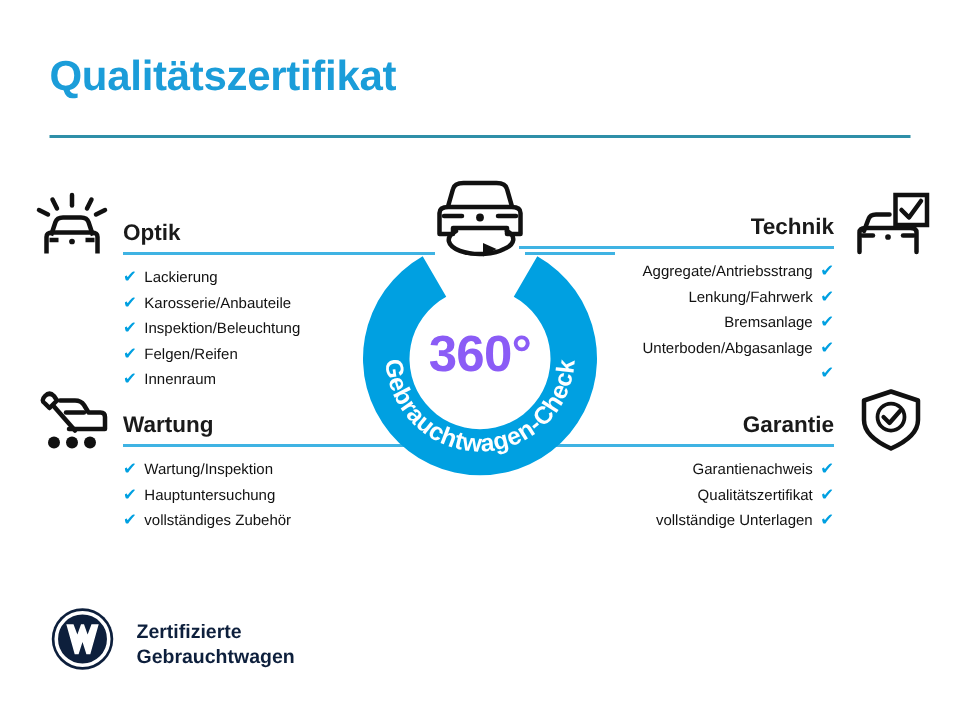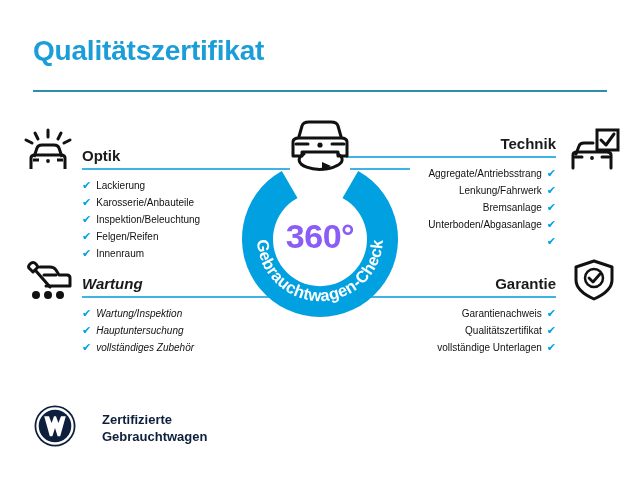--- a/index.html
+++ b/index.html
@@ -50,22 +50,22 @@
   .left .check { margin-right: 5px; }
 
   
   .right .sec-title { right: 0; }
   .right .sec-rule { left: 0; right: 0; }
   .right .item { justify-content: flex-end; }
   .right .check { margin-left: 5px; order: 2; }
 
   
   #sec-optik    { left: 82px;  top: 140px; width: 160px; }
-  #sec-wartung  { left: 82px;  top: 268px; width: 160px; font-style: italic; }
-  #sec-technik  { right: 84px; top: 128px; width: 210px; }
+  #sec-wartung  { left: 82px;  top: 268px; width: 160px; }
+  #sec-technik  { right: 84px; top: 136px; width: 210px; }
   #sec-garantie { right: 84px; top: 268px; width: 210px; }
 
   
   .bridge-rule {
     position: absolute; height: 2px; background: #3fb3e3;
   }
   #bridge-top-l  { left: 230px; top: 168px; width: 60px; }
   #bridge-top-r  { left: 350px; top: 168px; width: 60px; }
   #bridge-bot-l  { left: 230px; top: 296px; width: 60px; }
   #bridge-bot-r  { left: 350px; top: 296px; width: 60px; }
@@ -91,21 +91,21 @@
   }
   .badge-car {
     position: absolute; left: 50%; top: -40px;
     transform: translateX(-50%);
   }
 
   
   .footer { position: absolute; left: 33px; top: 404px; display: flex; align-items: center; }
   .vw-mark { flex: 0 0 auto; }
   .vw-text {
-    margin-left: 25px;
+    margin-left: 14px;
     font-size: 13px; font-weight: bold; color: #0d1f3c;
     line-height: 17px; white-space: nowrap;
   }
 </style>
 </head>
 <body>
 
 <div class="page">
 
   <div class="page-title">Qualitätszertifikat</div>

